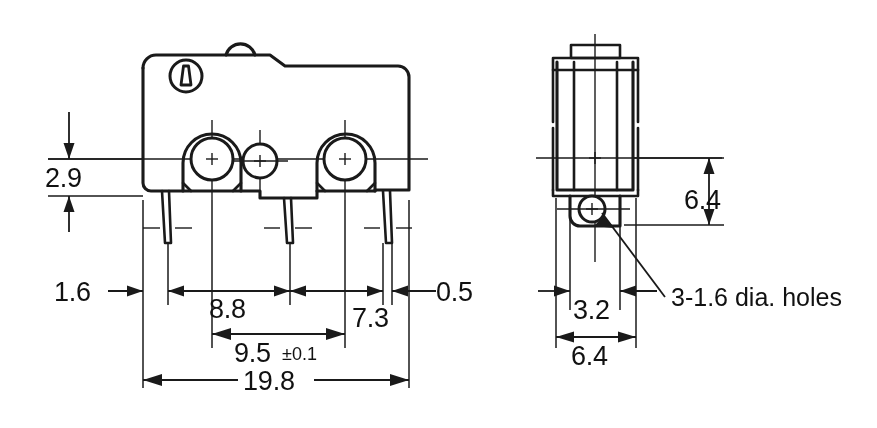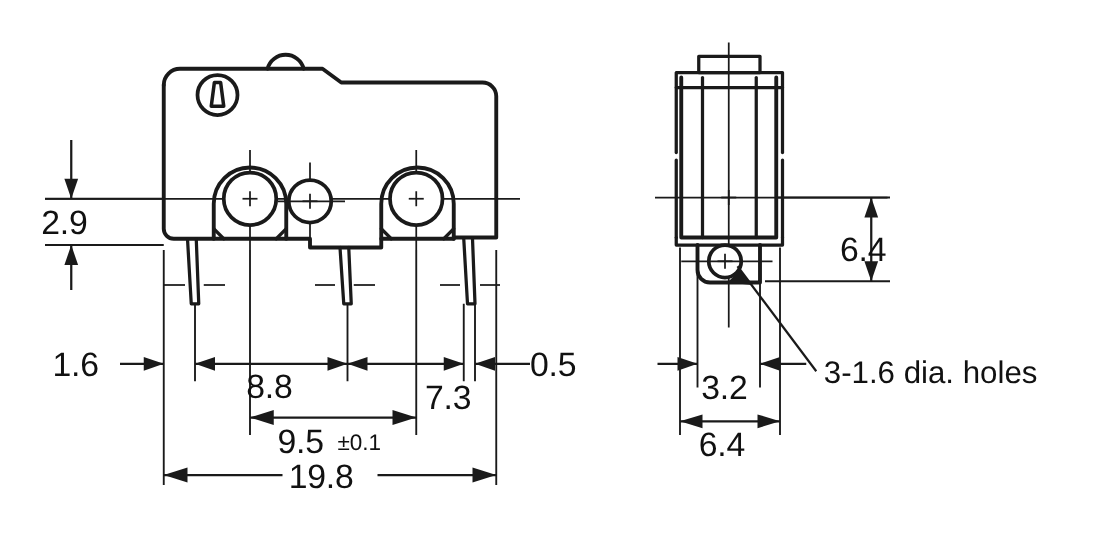--- a/index.html
+++ b/index.html
@@ -9,21 +9,21 @@
   }
   body {
     width: 877px;
     height: 428px;
     font-family: "Liberation Sans", sans-serif;
     overflow: hidden;
     position: relative;
   }
   #drawing-root {
     position: absolute;
-    left: 0;
+    left: 12px;
     top: 0;
     width: 813px;
     height: 428px;
     text-decoration: underline;
   }
   svg.cad {
     display: block;
     width: 877px;
     height: 428px;
     background: #ffffff;

